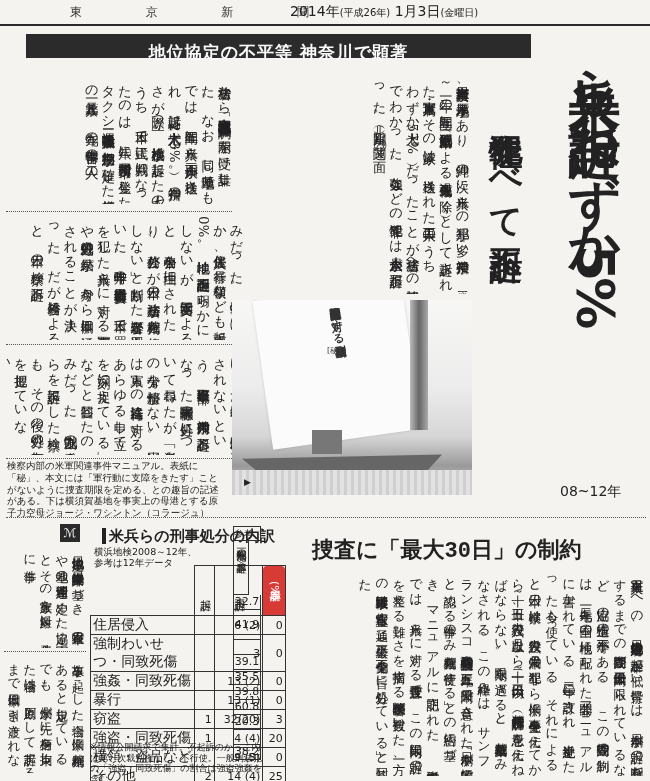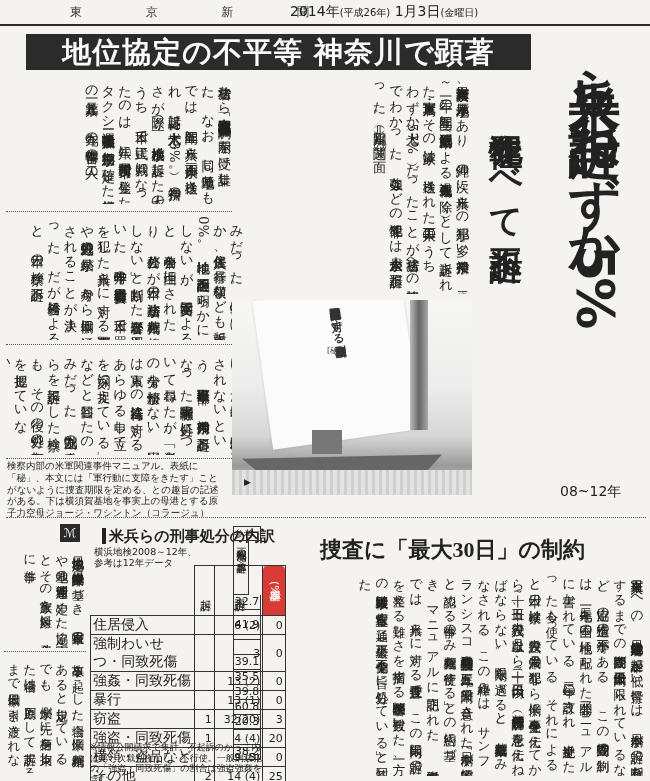--- a/index.html
+++ b/index.html
@@ -20,25 +20,25 @@
     display: flex; justify-content: space-between;
     font-family: "DejaVu Serif", serif; font-size: 12px; color: #333; letter-spacing: 1px;
   }
   .masthead .date {
     position: absolute; left: 290px; top: 3px;
     font-family: "DejaVu Sans", sans-serif; font-size: 14px; color: #222;
   }
   .masthead .date small { font-size: 10px; }
 
   .banner {
-    position: absolute; left: 26px; top: 34px; width: 505px; height: 36px;
+    position: absolute; left: 26px; top: 34px; width: 505px; height: 24px;
     background: #2b2b2b;
     color: #fafafa;
     font-family: "DejaVu Sans", sans-serif; font-weight: bold;
-    font-size: 29px; line-height: 36px; text-align: center; letter-spacing: 1px;
+    font-size: 17px; line-height: 36px; text-align: center; letter-spacing: 1px;
   }
 
   .main-headline {
     position: absolute; left: 540px; top: 40px; width: 105px;
     writing-mode: vertical-rl;
     font-family: "DejaVu Sans", sans-serif; font-weight: bold;
     font-size: 52px; line-height: 100px; color: #222;
     letter-spacing: -4px;
   }
   .sub-headline {
@@ -139,22 +139,22 @@
   .ref-col .ref-label { border: 1px solid #333; font-size: 9.5px; height: 15px; line-height: 13px; }
   .ref-col .ref-head { border: 1px solid #333; border-top: none; writing-mode: vertical-rl; height: 54px; font-size: 10px; padding-top: 2px; }
   .ref-col .ref-cell { border: 1px solid #333; border-top: none; text-align: center; height: 15px; line-height: 14px; }
   .ref-col .ref-cell.tall { height: 30px; line-height: 30px; }
   .table-note {
     position: absolute; left: 90px; top: 742px; width: 175px;
     font-family: "DejaVu Sans", sans-serif; font-size: 9px; line-height: 10.5px; color: #222;
   }
 
   .section-headline {
-    position: absolute; left: 320px; top: 535px;
-    font-family: Liberation Serif, serif; font-weight: bold; font-size: 22px; color: #222;
+    position: absolute; left: 312px; top: 535px;
+    font-family: Liberation Mono, monospace; font-weight: bold; font-size: 22px; color: #222;
   }
 </style>
 </head>
 <body>
 
 <div class="masthead">
   <div class="paper-name">
     <span>東</span>
     <span>京</span>
     <span>新</span>

